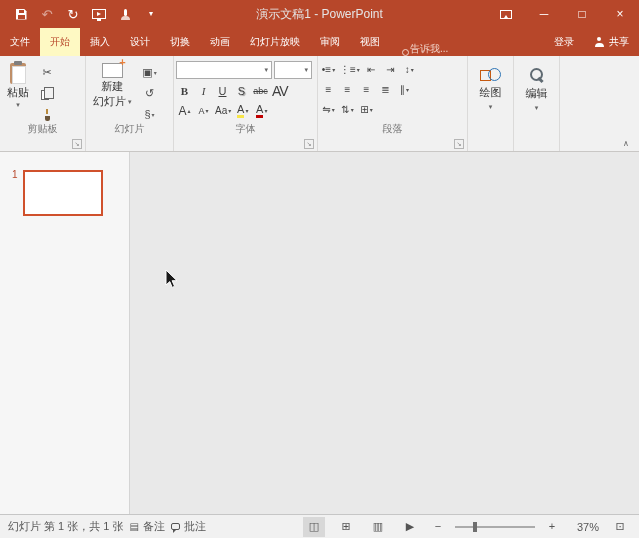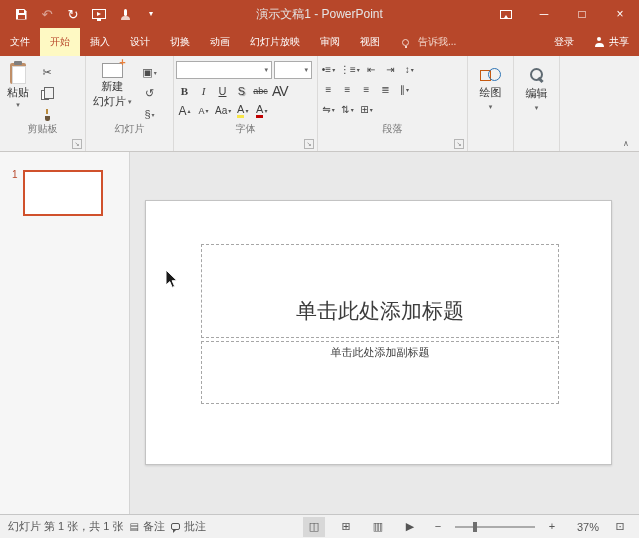--- a/index.html
+++ b/index.html
@@ -25,21 +25,21 @@
 .i-touch{width:11px;height:11px;position:relative}
 .i-touch::before{content:"";position:absolute;left:4px;top:0;width:3px;height:7px;background:#fff;border-radius:1.5px}
 .i-touch::after{content:"";position:absolute;left:1px;bottom:0;width:9px;height:4px;border-radius:5px 5px 0 0;background:#fff;opacity:.75}
 .i-ribbonopt{width:12px;height:9px;border:1px solid #fff;position:relative}
 .i-ribbonopt::after{content:"";position:absolute;left:2.5px;top:2px;width:0;height:0;border:2.5px solid transparent;border-bottom:3.5px solid #fff}
 
 
 .tabbar{height:28px;background:#B7472A;display:flex;align-items:stretch;color:#fff;font-size:10px}
 .tab{padding:0 10px;display:flex;align-items:center;white-space:nowrap}
 .tab.active{background:#fef9c3;color:#B7472A}
-.tellme{display:flex;align-items:center;gap:9px;padding:0 8px;color:#F2D5CA;margin-left:4px;white-space:nowrap}
+.tellme{display:flex;align-items:flex-end;gap:1px;padding:0 8px;color:#F2D5CA;margin-left:4px;white-space:nowrap}
 .i-bulb{width:7px;height:7px;border-radius:50%;border:1px solid #F2D5CA;position:relative}
 .i-bulb::after{content:"";position:absolute;left:1.5px;bottom:-3px;width:2px;height:2px;background:#F2D5CA}
 .signin{margin-left:auto}
 .share{display:flex;align-items:center;gap:5px;padding:0 10px;white-space:nowrap}
 .i-person{width:10px;height:10px;position:relative}
 .i-person::before{content:"";position:absolute;top:0;left:3px;width:4px;height:4px;border-radius:50%;background:#fff}
 .i-person::after{content:"";position:absolute;bottom:0;left:0.5px;width:9px;height:4px;border-radius:4px 4px 0 0;background:#fff}
 
 
 .ribbon{height:96px;background:#F1F1F1;border-bottom:1px solid #C9C7C5;display:flex;position:relative}
@@ -372,28 +372,20 @@
 </div>
 
 <div class="main">
   <div class="thumbs">
     <div class="thumbrow">
       <span class="thumbnum">1</span>
       <span class="thumb"></span>
     </div>
   </div>
   <div class="canvas">
-    <div class="slide">
-      <div class="ph ph-title">
-        <span>单击此处添加标题</span>
-      </div>
-      <div class="ph ph-sub">
-        <span>单击此处添加副标题</span>
-      </div>
-    </div>
     <svg class="cursor" width="13" height="20" viewBox="0 0 13 20">
       <path d="M1,0 L1,15 L4.8,11.6 L7.2,17.4 L9.6,16.3 L7.1,10.7 L12,10.7 Z" fill="#1a1a1a" stroke="#ffffff" stroke-width="1"></path>
     </svg>
   </div>
 </div>
 
 <div class="statusbar">
   <span class="sbitem">幻灯片 第 1 张，共 1 张</span>
   <span class="sbitem">
       <span class="gi">▤</span>

